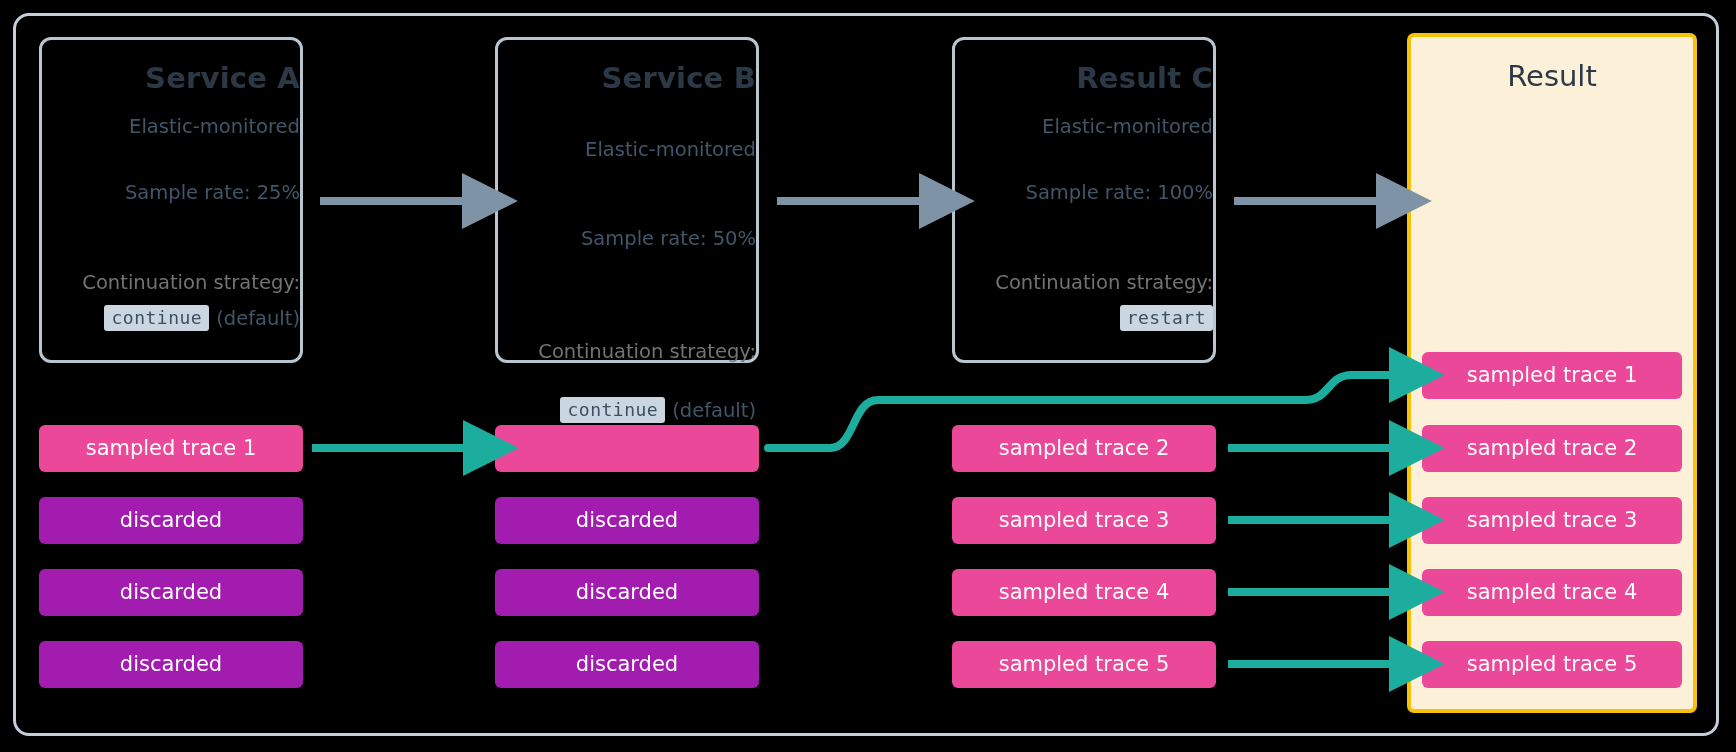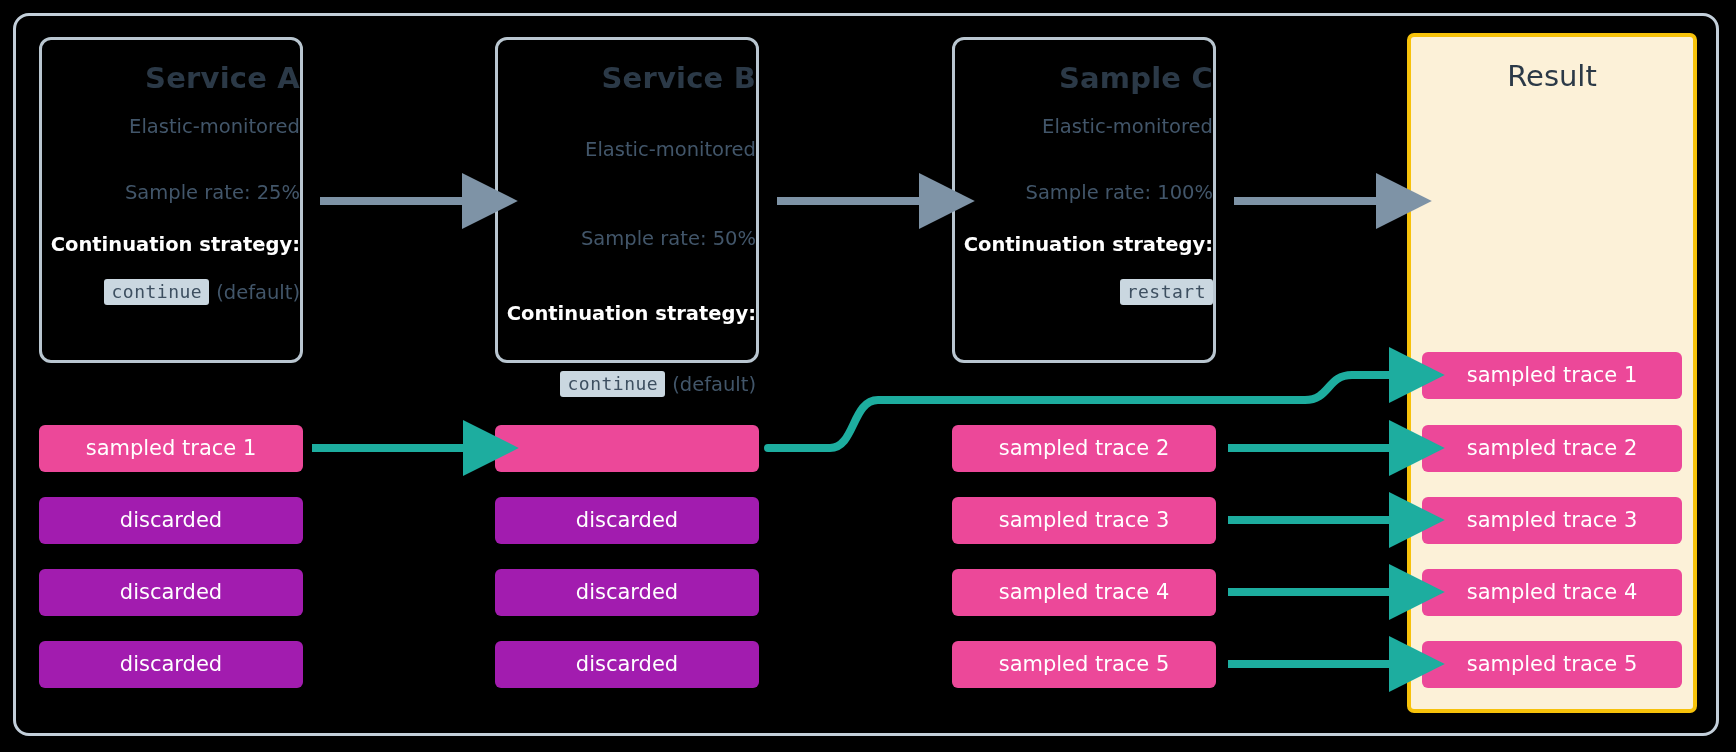--- a/index.html
+++ b/index.html
@@ -57,28 +57,27 @@
     line-height: 1.2;
   }
   .svc-rate {
     font-size: 19.5px;
     color: #42566a;
     margin-top: 42px;
     line-height: 1.2;
   }
   .svc-strategy {
     font-size: 19.5px;
-    color: #ffffff;
-    margin-top: 26px;
+    color: #737373;
+    margin-top: 64px;
     text-align: center;
     line-height: 1.5;
-    font-weight: bold;
   }
   .svc-code-line {
-    margin-top: 20px;
+    margin-top: 8px;
     display: flex;
     align-items: center;
     justify-content: center;
     gap: 7px;
     flex-wrap: nowrap;
   }
   code.badge {
     font-family: "DejaVu Sans Mono", monospace;
     font-size: 18px;
     background: #cad7e0;
@@ -164,21 +163,21 @@
     <div class="svc-sub">Elastic-monitored</div>
     <div class="svc-rate">Sample rate: 50%</div>
     <div class="svc-strategy">Continuation strategy:</div>
     <div class="svc-code-line">
       <code class="badge">continue</code>
       <span class="svc-default">(default)</span>
     </div>
   </div>
 
   <div class="service-box" style="left:952px; top:37px; width:264px; height:326px;">
-    <div class="svc-title">Sample C</div>
+    <div class="svc-title">Result C</div>
     <div class="svc-sub">Elastic-monitored</div>
     <div class="svc-rate">Sample rate: 100%</div>
     <div class="svc-strategy">Continuation strategy:</div>
     <div class="svc-code-line">
       <code class="badge">restart</code>
 
     </div>
   </div>
 
   <div class="result-panel">

